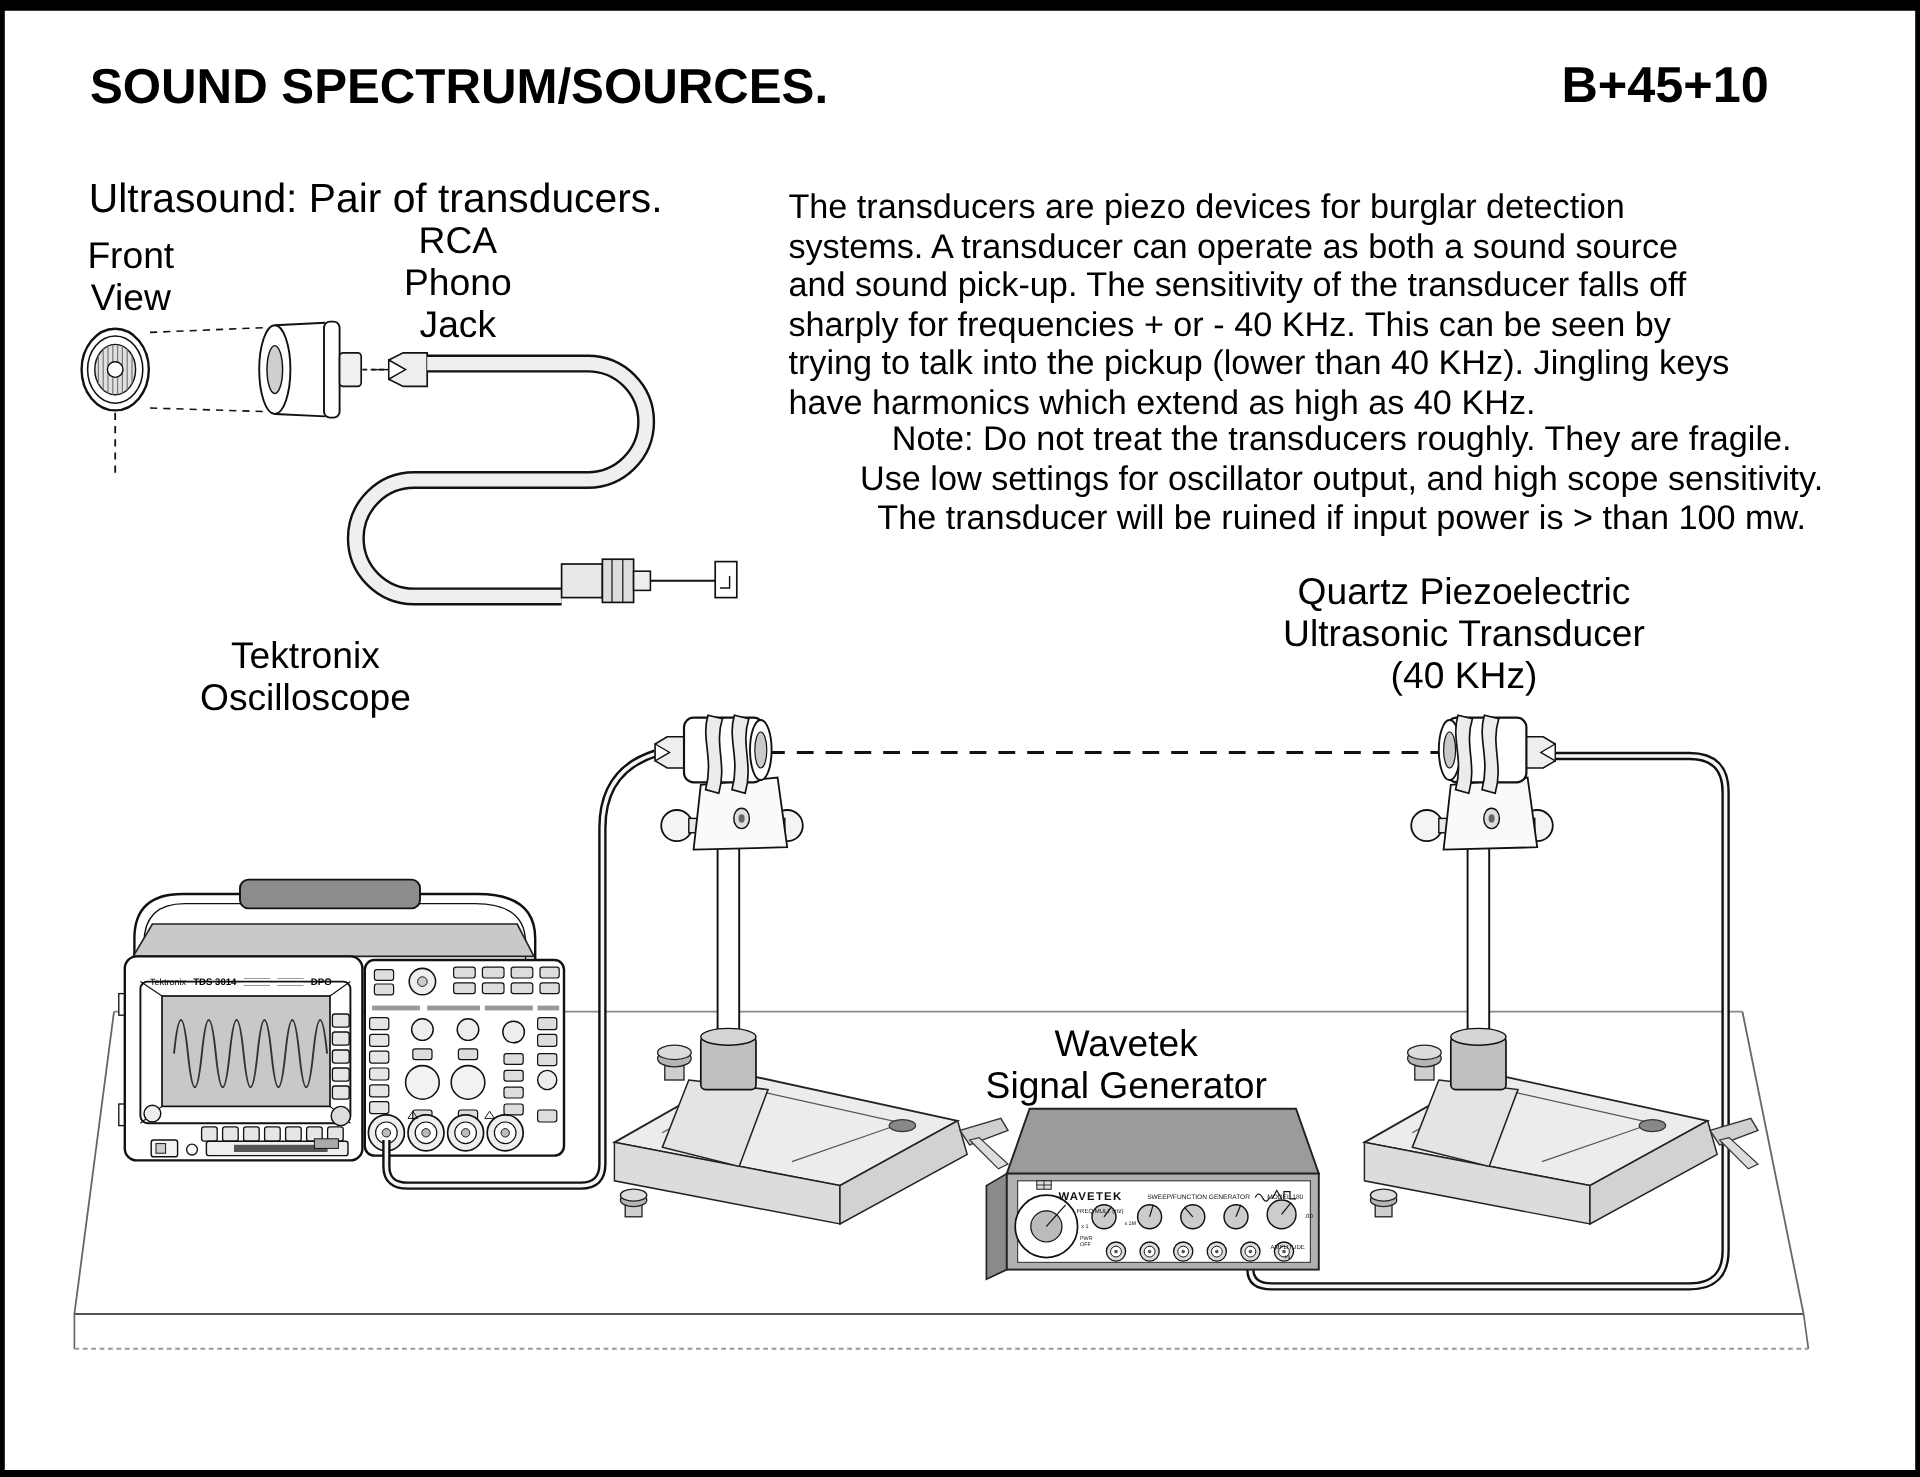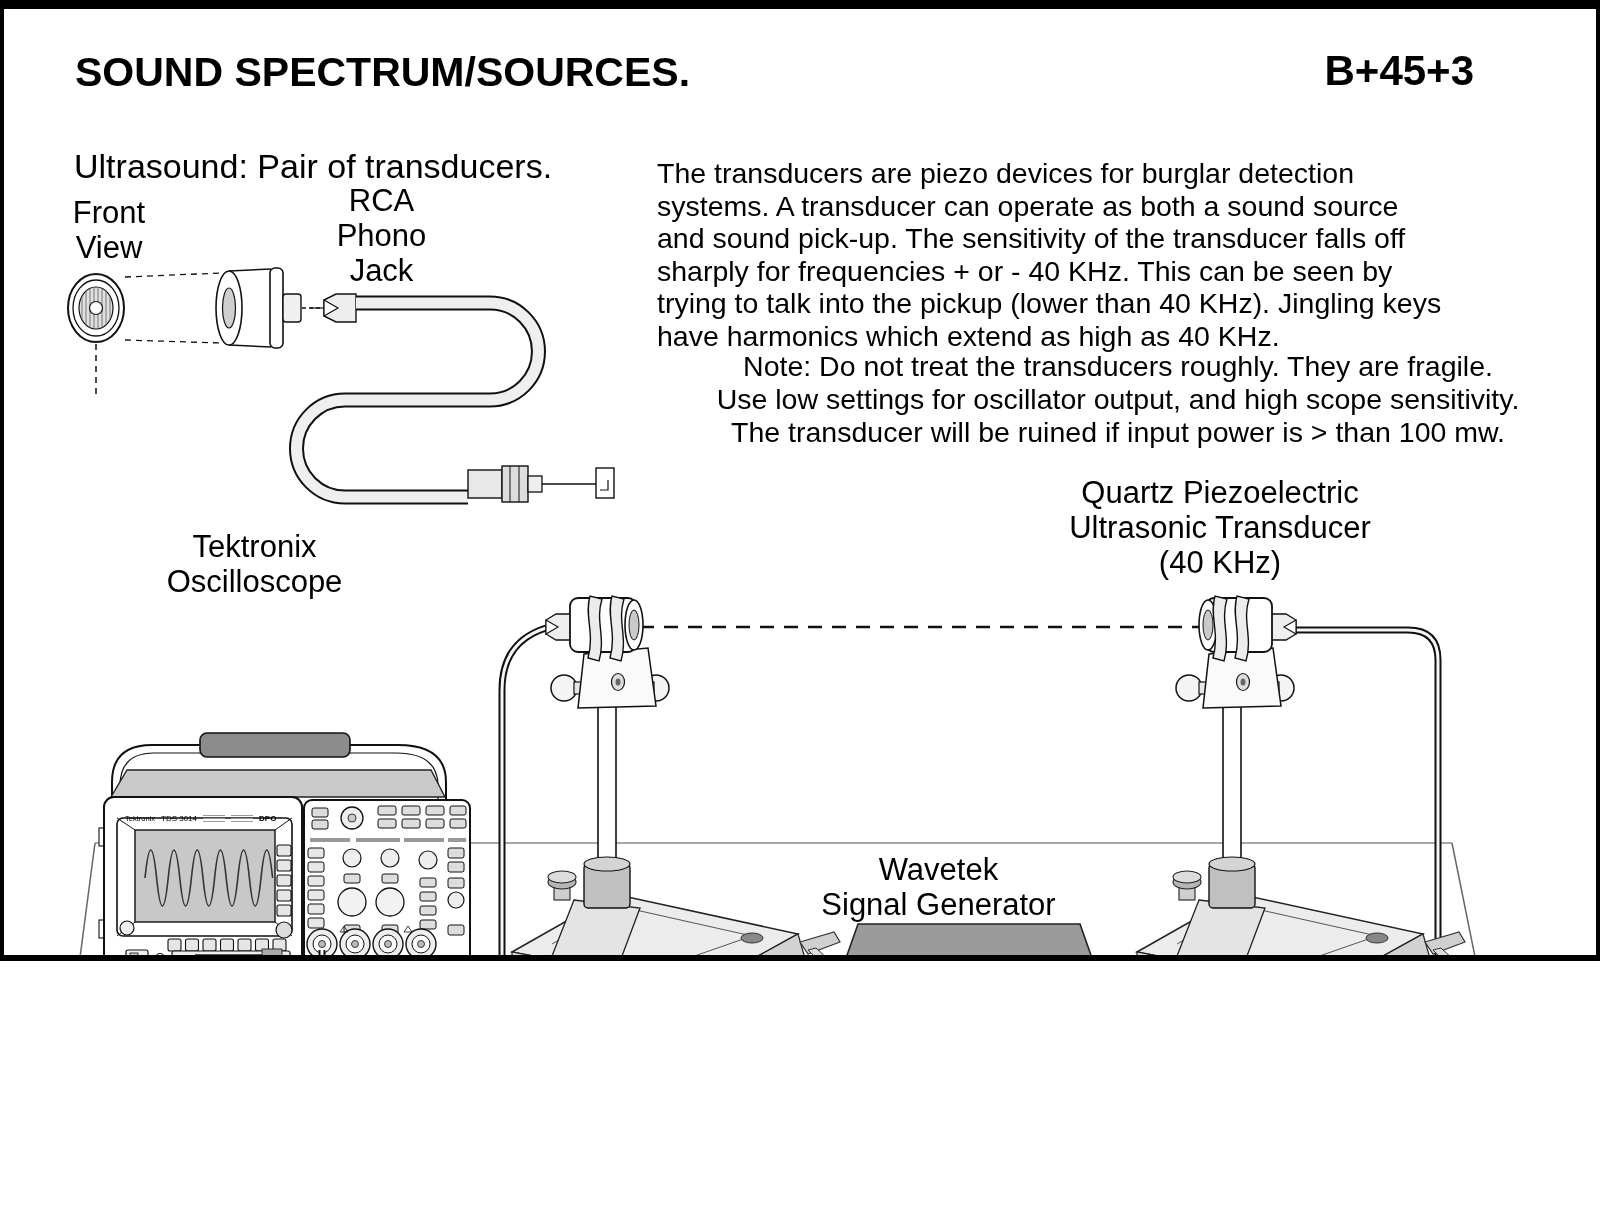--- a/index.html
+++ b/index.html
@@ -1,17 +1,17 @@
 <!DOCTYPE html>
 <html><head>
 <meta charset="utf-8">
 <style>
   html,body{margin:0;padding:0;background:#fff;}
   #page{
-    position:relative;width:1600px;height:961px;box-sizing:border-box;
+    position:relative;width:1600px;height:1231px;box-sizing:border-box;
     background:#fff;overflow:hidden;
     border-top:9px solid #000;border-left:4px solid #000;
     border-right:4px solid #000;border-bottom:6px solid #000;
     font-family:"Liberation Sans",sans-serif;color:#000;
   }
   .abs{position:absolute;}
   .lines{white-space:pre-line;}
   #title{left:71px;top:40px;font-size:41px;font-weight:bold;letter-spacing:0px;}
   #code{left:1200px;top:38px;width:270px;font-size:42px;font-weight:bold;text-align:right;}
   #subtitle{left:70px;top:102px;font-size:34px;margin-top:36px;}
@@ -21,21 +21,21 @@
   #lbl-front{left:40px;top:186px;width:130px;}
   #lbl-rca{left:295px;top:174px;width:165px;}
   #lbl-quartz{left:20px;top:400px;width:175px;}
   #lbl-bnc{left:610px;top:456px;width:195px;}
   #lbl-xducer{left:1016px;top:466px;width:400px;}
   #lbl-scope{left:128px;top:520px;width:245px;}
   #lbl-gen{left:782px;top:843px;width:305px;}
   
   #scope-brand{left:121px;top:803px;width:172px;height:12px;display:flex;align-items:center;gap:6px;}
   #scope-brand .b{font-size:7.5px;}
-  #scope-brand .m{font-size:8px;font-weight:normal;}
+  #scope-brand .m{font-size:8px;font-weight:bold;}
   #scope-brand .d{font-size:8px;font-weight:bold;}
   .smallprint{display:inline-block;width:22px;height:7px;
     background:repeating-linear-gradient(#9a9a9a 0 1px,transparent 1px 3px);}
   
   .gt{color:#111;}
   #gen-brand{left:878px;top:983px;font-size:9.5px;font-weight:bold;letter-spacing:1px;}
   #gen-type{left:952px;top:986px;font-size:5.5px;}
   #gen-model{left:1052px;top:986px;font-size:5.5px;}
   #gen-freq{left:893px;top:998px;font-size:5px;}
   #gen-x1{left:897px;top:1010px;font-size:4.5px;}
@@ -361,21 +361,21 @@
           <circle cx="1042" cy="1043" r="4.5" fill="#fff" stroke="#111" stroke-width="0.8"></circle>
           <circle cx="1042" cy="1043" r="1.5" fill="#555"></circle>
         <circle cx="1070" cy="1043" r="8" fill="#ddd" stroke="#111" stroke-width="1.1"></circle>
           <circle cx="1070" cy="1043" r="4.5" fill="#fff" stroke="#111" stroke-width="0.8"></circle>
           <circle cx="1070" cy="1043" r="1.5" fill="#555"></circle>
       </g>
     </g>
   </svg>
 
   <div id="title" class="abs">SOUND SPECTRUM/SOURCES.</div>
-  <div id="code" class="abs">B+45+3</div>
+  <div id="code" class="abs">B+45+10</div>
   <div id="subtitle" class="abs">Ultrasound: Pair of transducers.</div>
 
   <div id="desc" class="abs lines">The transducers are piezo devices for burglar detection
 systems.  A transducer can operate as both a sound source
 and sound pick-up.  The sensitivity of the transducer falls off
 sharply for frequencies + or - 40 KHz.  This can be seen by
 trying to talk into the pickup (lower than 40 KHz).  Jingling keys
 have harmonics which extend as high as 40 KHz.</div>
   <div id="note" class="abs lines">Note:  Do not treat the transducers roughly.  They are fragile.
 Use low settings for oscillator output, and high scope sensitivity.

